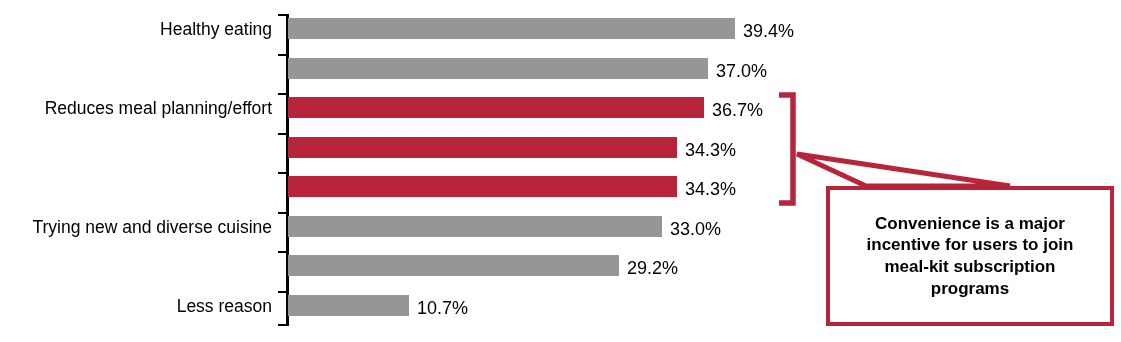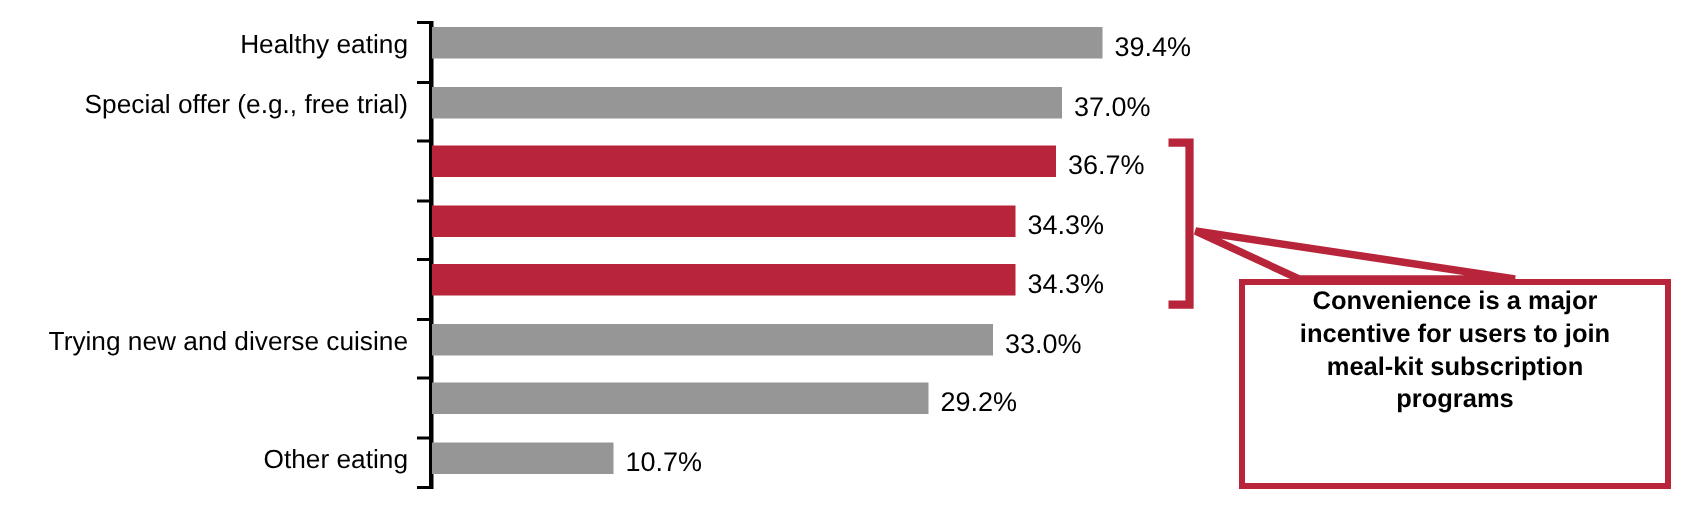--- a/index.html
+++ b/index.html
@@ -76,42 +76,42 @@
   
   #callout-box {
     position: absolute;
     left: 826px;
     top: 186px;
     width: 288px;
     height: 140px;
     border: 4px solid #b8253a;
     background: #ffffff;
     display: flex;
-    align-items: flex-start;
+    align-items: center;
     justify-content: center;
   }
   #callout-text {
     font-size: 17px;
     font-weight: bold;
     color: #000000;
     text-align: center;
     line-height: 1.28;
     padding: 0 14px;
     white-space: pre-line;
   }
 </style>
 </head>
 <body>
 
 <div id="chart-root">
 
   <div class="cat-label" style="top:21px">Healthy eating</div>
-  <div class="cat-label" style="top:60.5px">Special offer (e.g., free trial)</div>
+  <div class="cat-label" style="top:100px">Reduces meal planning/effort</div>
   <div class="cat-label" style="top:218.5px">Trying new and diverse cuisine</div>
-  <div class="cat-label" style="top:297.5px">Other eating</div>
+  <div class="cat-label" style="top:297.5px">Less reason</div>
 
   <div id="y-axis-line"></div>
   <div class="axis-tick" style="top:14px"></div>
   <div class="axis-tick" style="top:53.5px"></div>
   <div class="axis-tick" style="top:93px"></div>
   <div class="axis-tick" style="top:132.5px"></div>
   <div class="axis-tick" style="top:172px"></div>
   <div class="axis-tick" style="top:211.5px"></div>
   <div class="axis-tick" style="top:251px"></div>
   <div class="axis-tick" style="top:290.5px"></div>

